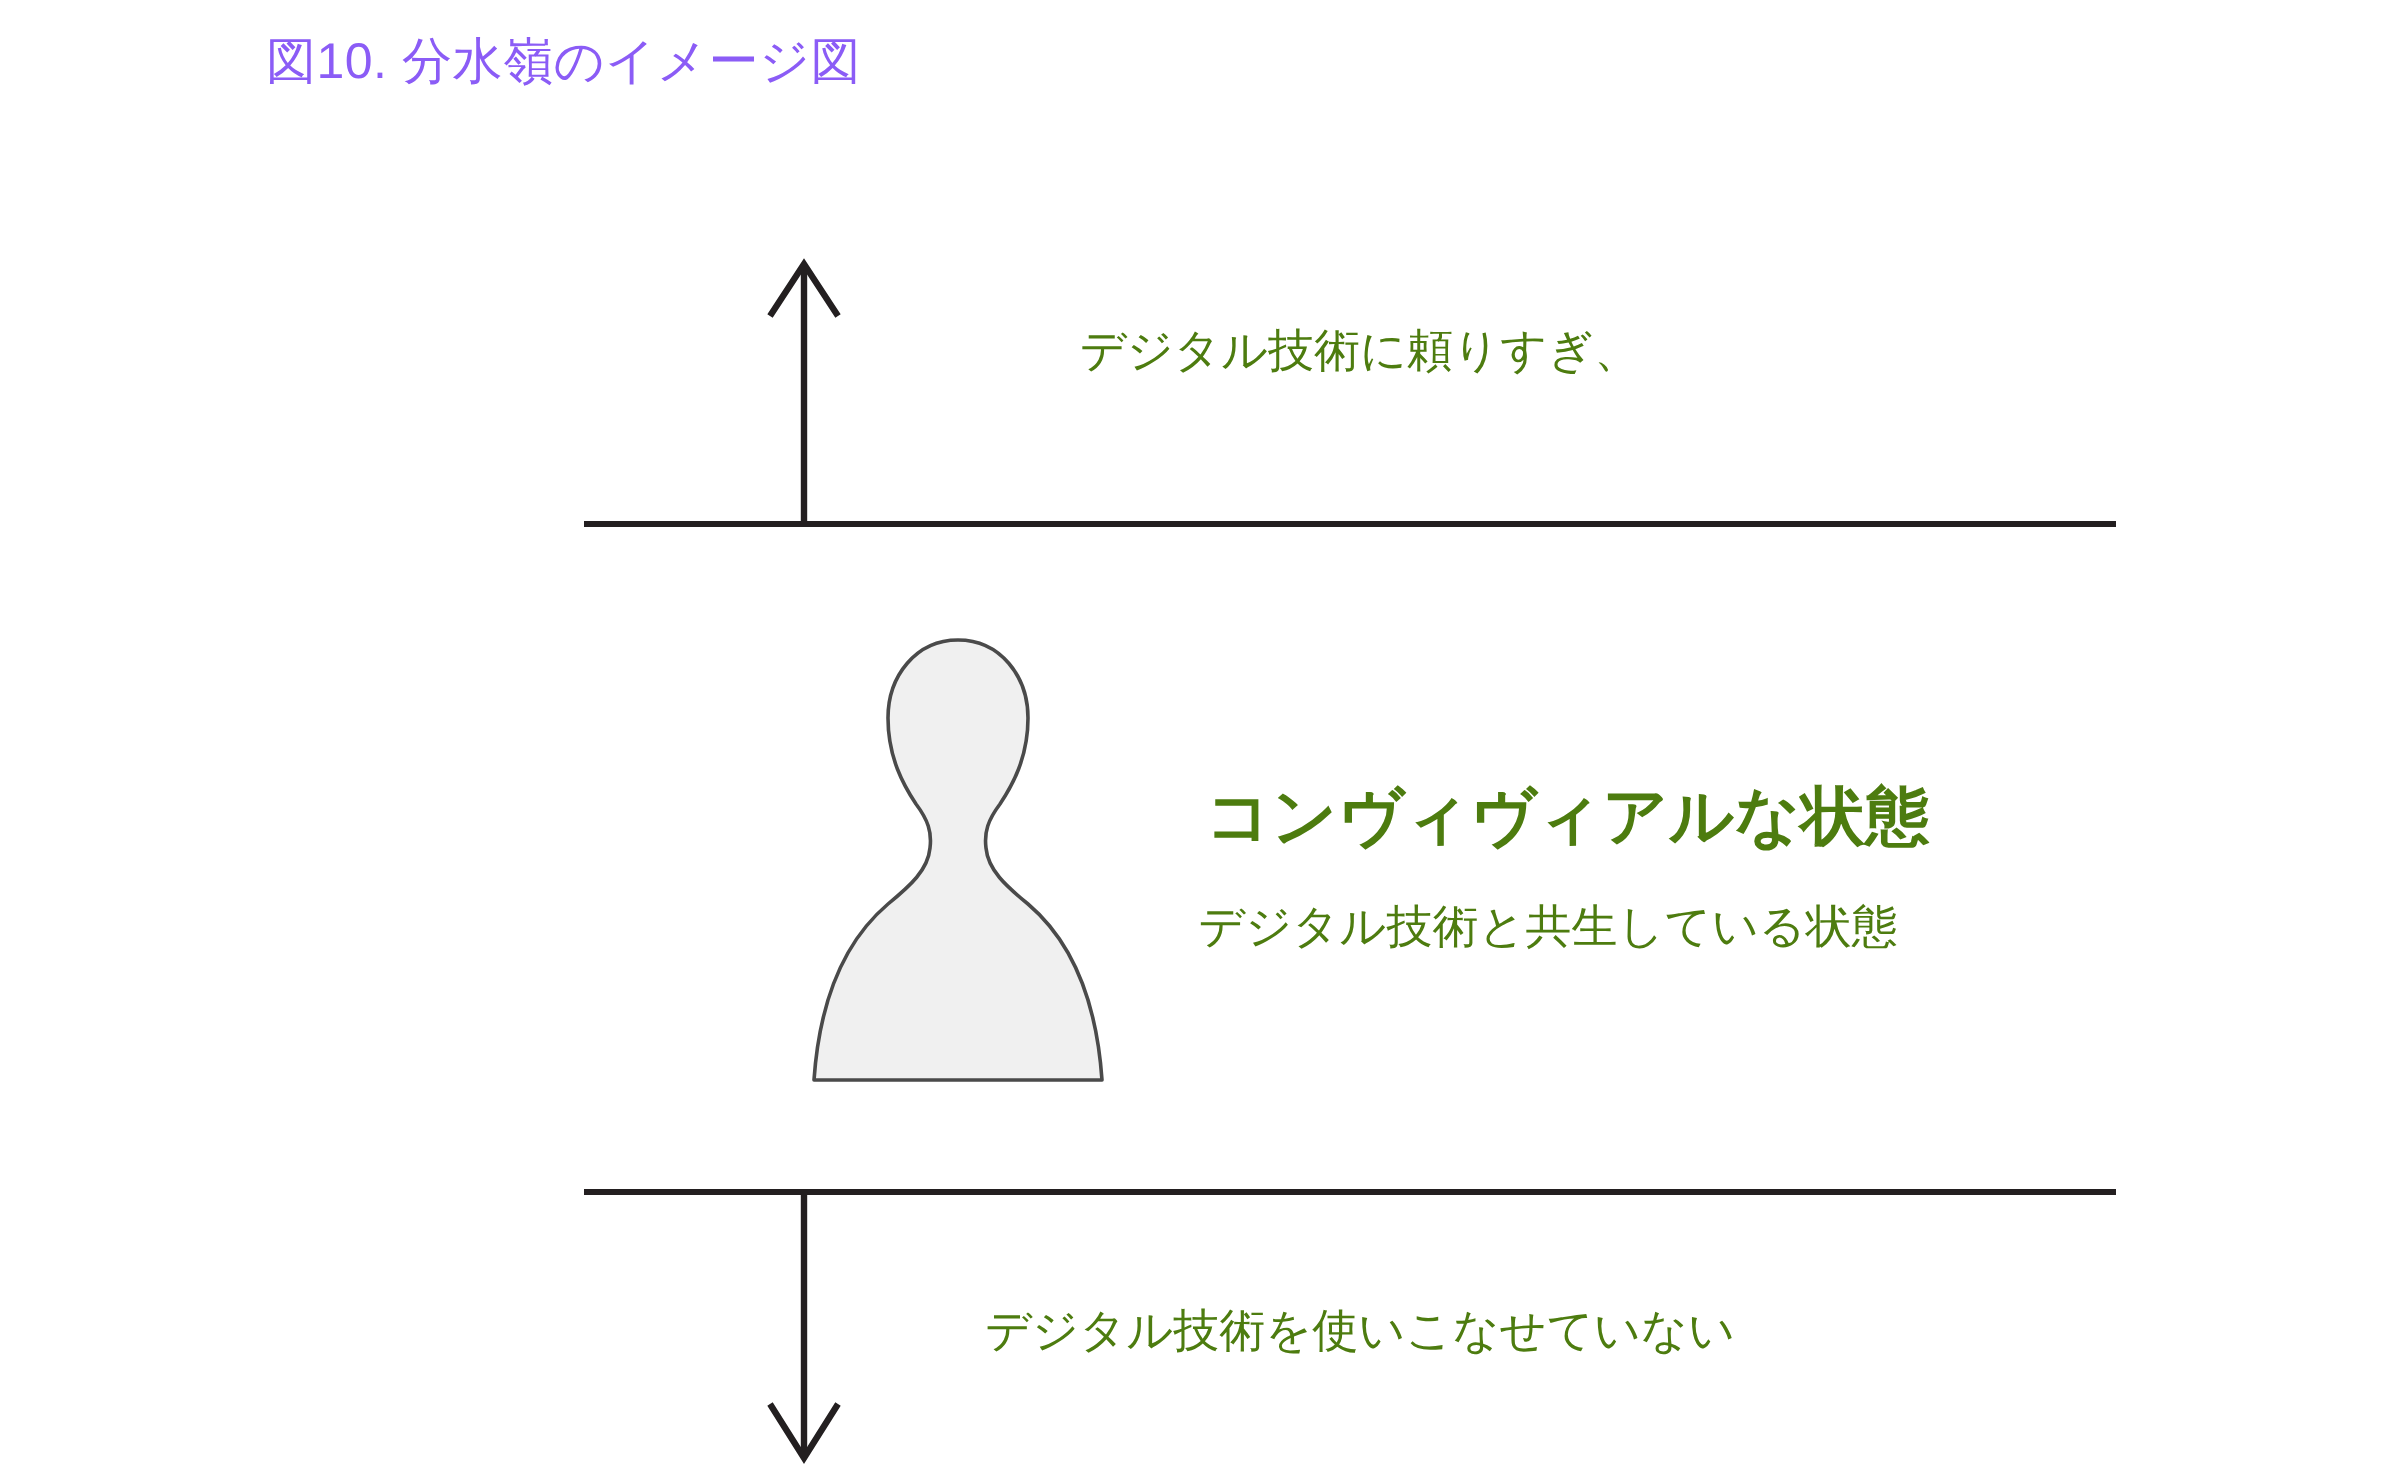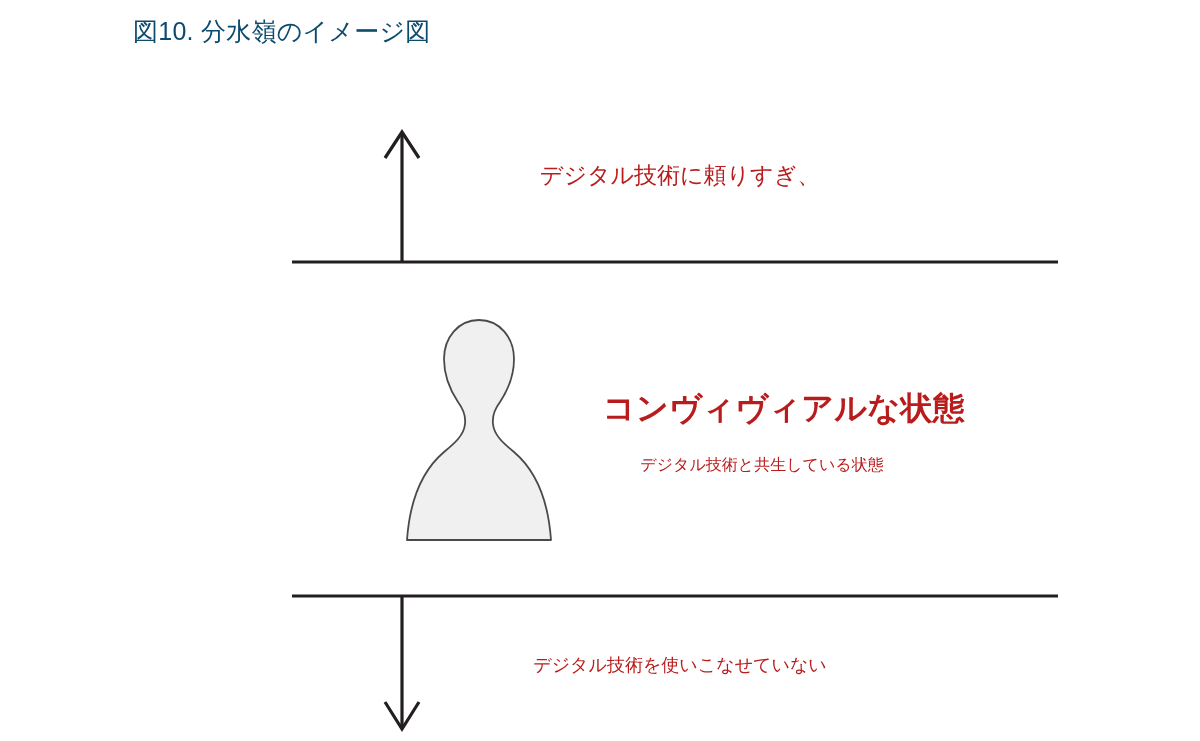--- a/index.html
+++ b/index.html
@@ -17,36 +17,36 @@
     -webkit-font-smoothing: antialiased;
   }
 
   #figure-title {
     position: absolute;
     left: 133px;
     top: 16px;
     font-size: 25px;
     line-height: 1.2;
     letter-spacing: 0.01em;
-    color: #0c4a6e;
+    color: #8b5cf6;
     white-space: nowrap;
   }
 
   #diagram-canvas {
     position: absolute;
     left: 0;
     top: 0;
     width: 1200px;
     height: 741px;
   }
 
   .txt-block {
     position: absolute;
     text-align: center;
-    color: #b91c1c;
+    color: #4d7c0f;
     white-space: nowrap;
   }
 
   #upper-zone-label {
     left: 430px;
     top: 155px;
     width: 500px;
     font-size: 23px;
     line-height: 40px;
   }
@@ -55,32 +55,33 @@
     left: 534px;
     top: 391px;
     width: 500px;
     font-size: 32px;
     font-weight: bold;
     line-height: 34px;
     letter-spacing: 0.01em;
   }
 
   #middle-zone-label {
-    left: 512px;
+    left: 524px;
     top: 449px;
     width: 500px;
-    font-size: 16px;
+    font-size: 23px;
     line-height: 32px;
+    font-family: Liberation Mono, monospace;
   }
 
   #lower-zone-label {
     left: 430px;
     top: 648px;
     width: 500px;
-    font-size: 18px;
+    font-size: 23px;
     line-height: 34px;
   }
 </style>
 </head>
 <body>
 
 <div id="figure-title">図10. 分水嶺のイメージ図</div>
 
 <svg id="diagram-canvas" viewBox="0 0 1200 741" xmlns="http://www.w3.org/2000/svg">
 

